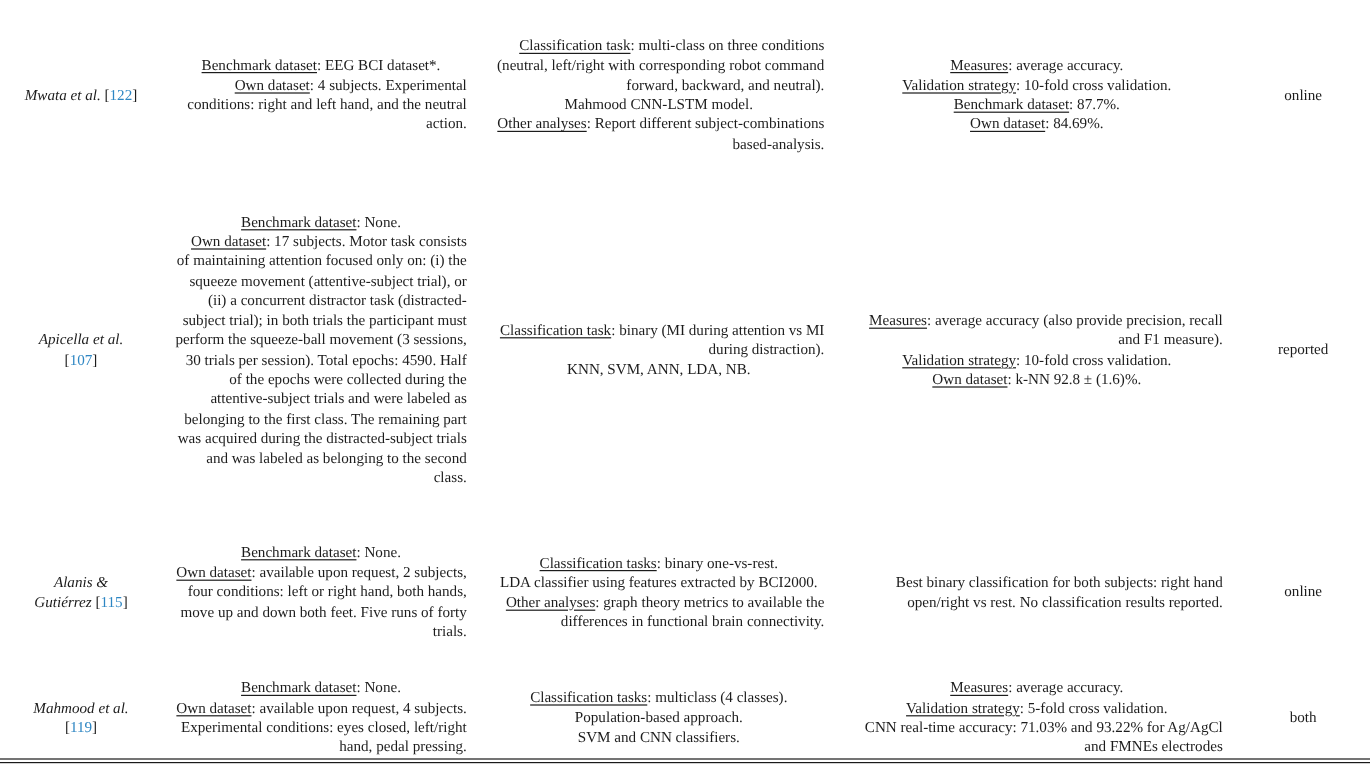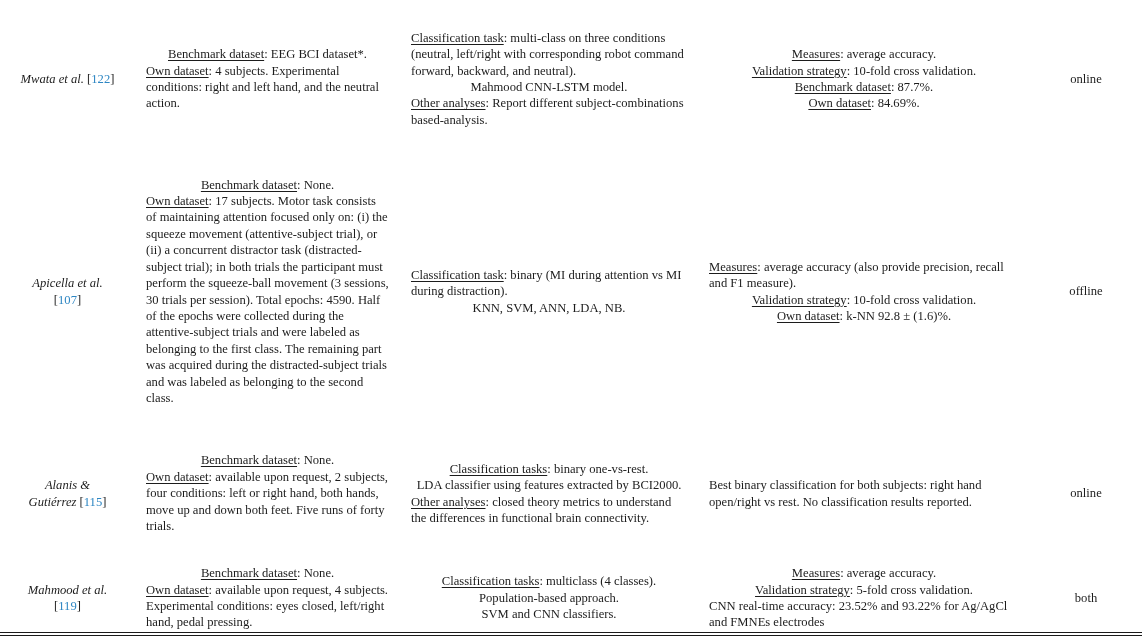--- a/index.html
+++ b/index.html
@@ -23,21 +23,21 @@
     width: 1142px;
     display: grid;
     grid-template-columns: 135px 265px 298px 332px 112px;
     grid-template-rows: 146px 279px 125px 84px;
   }
   .cell {
     display: flex;
     flex-direction: column;
     align-items: center;
     justify-content: center;
-    text-align: left;
+    text-align: right;
     font-size: 12.6px;
     line-height: 16.4px;
     padding: 0 11px;
     box-sizing: border-box;
     overflow: visible;
     margin-top: 12px;
   }
   .cell .line { display: block; }
   .u { text-decoration: underline; text-decoration-thickness: 1px; text-underline-offset: 2px; }
   .i { font-style: italic; }
@@ -92,35 +92,35 @@
     <div class="cell">
         <div class="line"><span class="u">Classification task</span><span>: binary (MI during attention vs MI during distraction).</span></div>
         <div class="line"><span>KNN, SVM, ANN, LDA, NB.</span></div>
       </div>
     <div class="cell">
         <div class="line"><span class="u">Measures</span><span>: average accuracy (also provide precision, recall and F1 measure).</span></div>
         <div class="line"><span class="u">Validation strategy</span><span>: 10-fold cross validation.</span></div>
         <div class="line"><span class="u">Own dataset</span><span>: k-NN 92.8 ± (1.6)%.</span></div>
       </div>
     <div class="cell">
-        <span class="line">offline</span>
+        <span class="line">reported</span>
       </div>
 
     <div class="cell">
         <div class="line"><span class="i">Alanis &amp;</span></div>
         <div class="line"><span class="i">Gutiérrez </span><span>[</span><span class="cite">115</span><span>]</span></div>
       </div>
     <div class="cell">
         <div class="line"><span class="u">Benchmark dataset</span><span>: None.</span></div>
         <div class="line"><span class="u">Own dataset</span><span>: available upon request, 2 subjects, four conditions: left or right hand, both hands, move up and down both feet. Five runs of forty trials.</span></div>
       </div>
     <div class="cell">
         <div class="line"><span class="u">Classification tasks</span><span>: binary one-vs-rest.</span></div>
         <div class="line"><span>LDA classifier using features extracted by BCI2000.</span></div>
-        <div class="line"><span class="u">Other analyses</span><span>: closed theory metrics to understand the differences in functional brain connectivity.</span></div>
+        <div class="line"><span class="u">Other analyses</span><span>: graph theory metrics to available the differences in functional brain connectivity.</span></div>
       </div>
     <div class="cell">
         <div class="line"><span>Best binary classification for both subjects: right hand open/right vs rest. No classification results reported.</span></div>
       </div>
     <div class="cell">
         <span class="line">online</span>
       </div>
 
     <div class="cell">
         <div class="line"><span class="i">Mahmood et al.</span></div>
@@ -131,21 +131,21 @@
         <div class="line"><span class="u">Own dataset</span><span>: available upon request, 4 subjects. Experimental conditions: eyes closed, left/right hand, pedal pressing.</span></div>
       </div>
     <div class="cell">
         <div class="line"><span class="u">Classification tasks</span><span>: multiclass (4 classes).</span></div>
         <div class="line"><span>Population-based approach.</span></div>
         <div class="line"><span>SVM and CNN classifiers.</span></div>
       </div>
     <div class="cell">
         <div class="line"><span class="u">Measures</span><span>: average accuracy.</span></div>
         <div class="line"><span class="u">Validation strategy</span><span>: 5-fold cross validation.</span></div>
-        <div class="line"><span>CNN real-time accuracy: 23.52% and 93.22% for Ag/AgCl and FMNEs electrodes</span></div>
+        <div class="line"><span>CNN real-time accuracy: 71.03% and 93.22% for Ag/AgCl and FMNEs electrodes</span></div>
       </div>
     <div class="cell">
         <span class="line">both</span>
       </div>
 
   </div>
   <div class="bottom-rule"></div>
 </div>
 
 </body></html>

